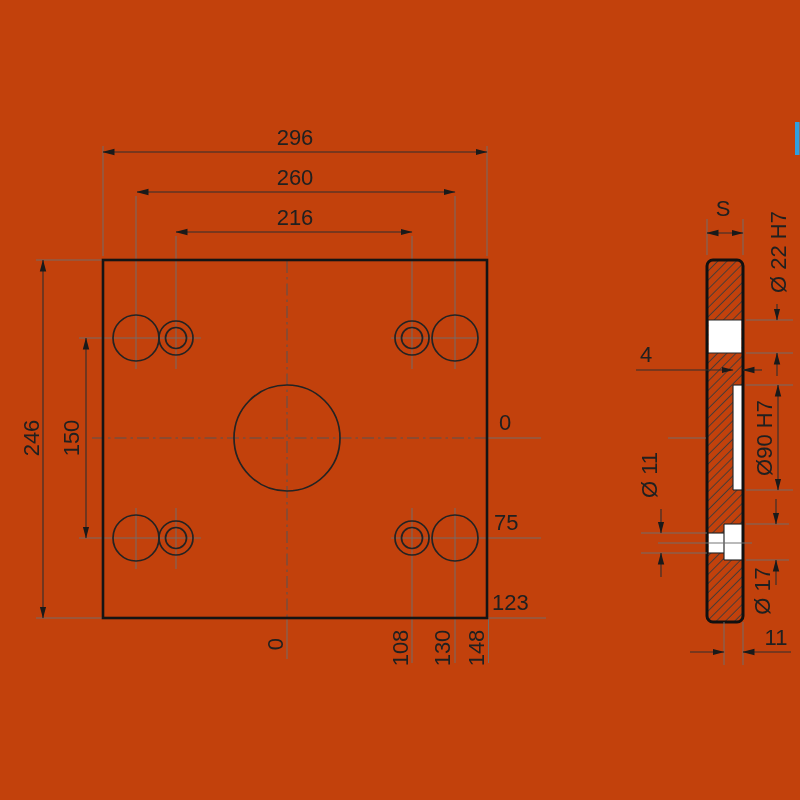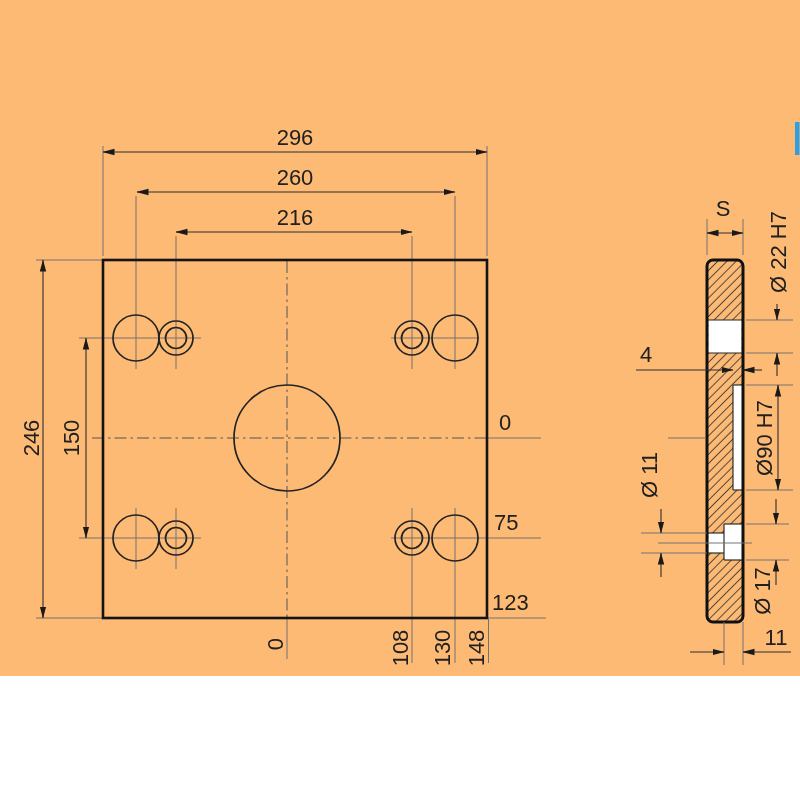--- a/index.html
+++ b/index.html
@@ -1,16 +1,16 @@
 <!DOCTYPE html>
 <html><head>
 <meta charset="utf-8">
 <style>
   html,body{margin:0;padding:0;background:#ffffff;}
-  .stage{position:relative;width:800px;height:676px;background:#fdba74;overflow:hidden;}
+  .stage{position:relative;width:800px;height:800px;background:#c2410c;overflow:hidden;}
   svg{display:block;}
   .obj{stroke:#141414;fill:none;stroke-width:2.6;}
   .bar{stroke:#101010;fill:none;stroke-width:3;}
   .med{stroke:#232323;fill:none;stroke-width:1.7;}
   .thin{stroke:#6e6e6e;fill:none;stroke-width:0.95;}
   .dim{stroke:#2e2e2e;fill:none;stroke-width:1.1;}
   .cut{stroke:#262626;fill:none;stroke-width:1.15;}
   .cl{stroke:#555555;fill:none;stroke-width:1;stroke-dasharray:12 4 2.5 4;}
   .white{fill:#ffffff;stroke:none;}
   text.dt{font-family:"Liberation Sans",sans-serif;font-size:22px;fill:#202020;}

